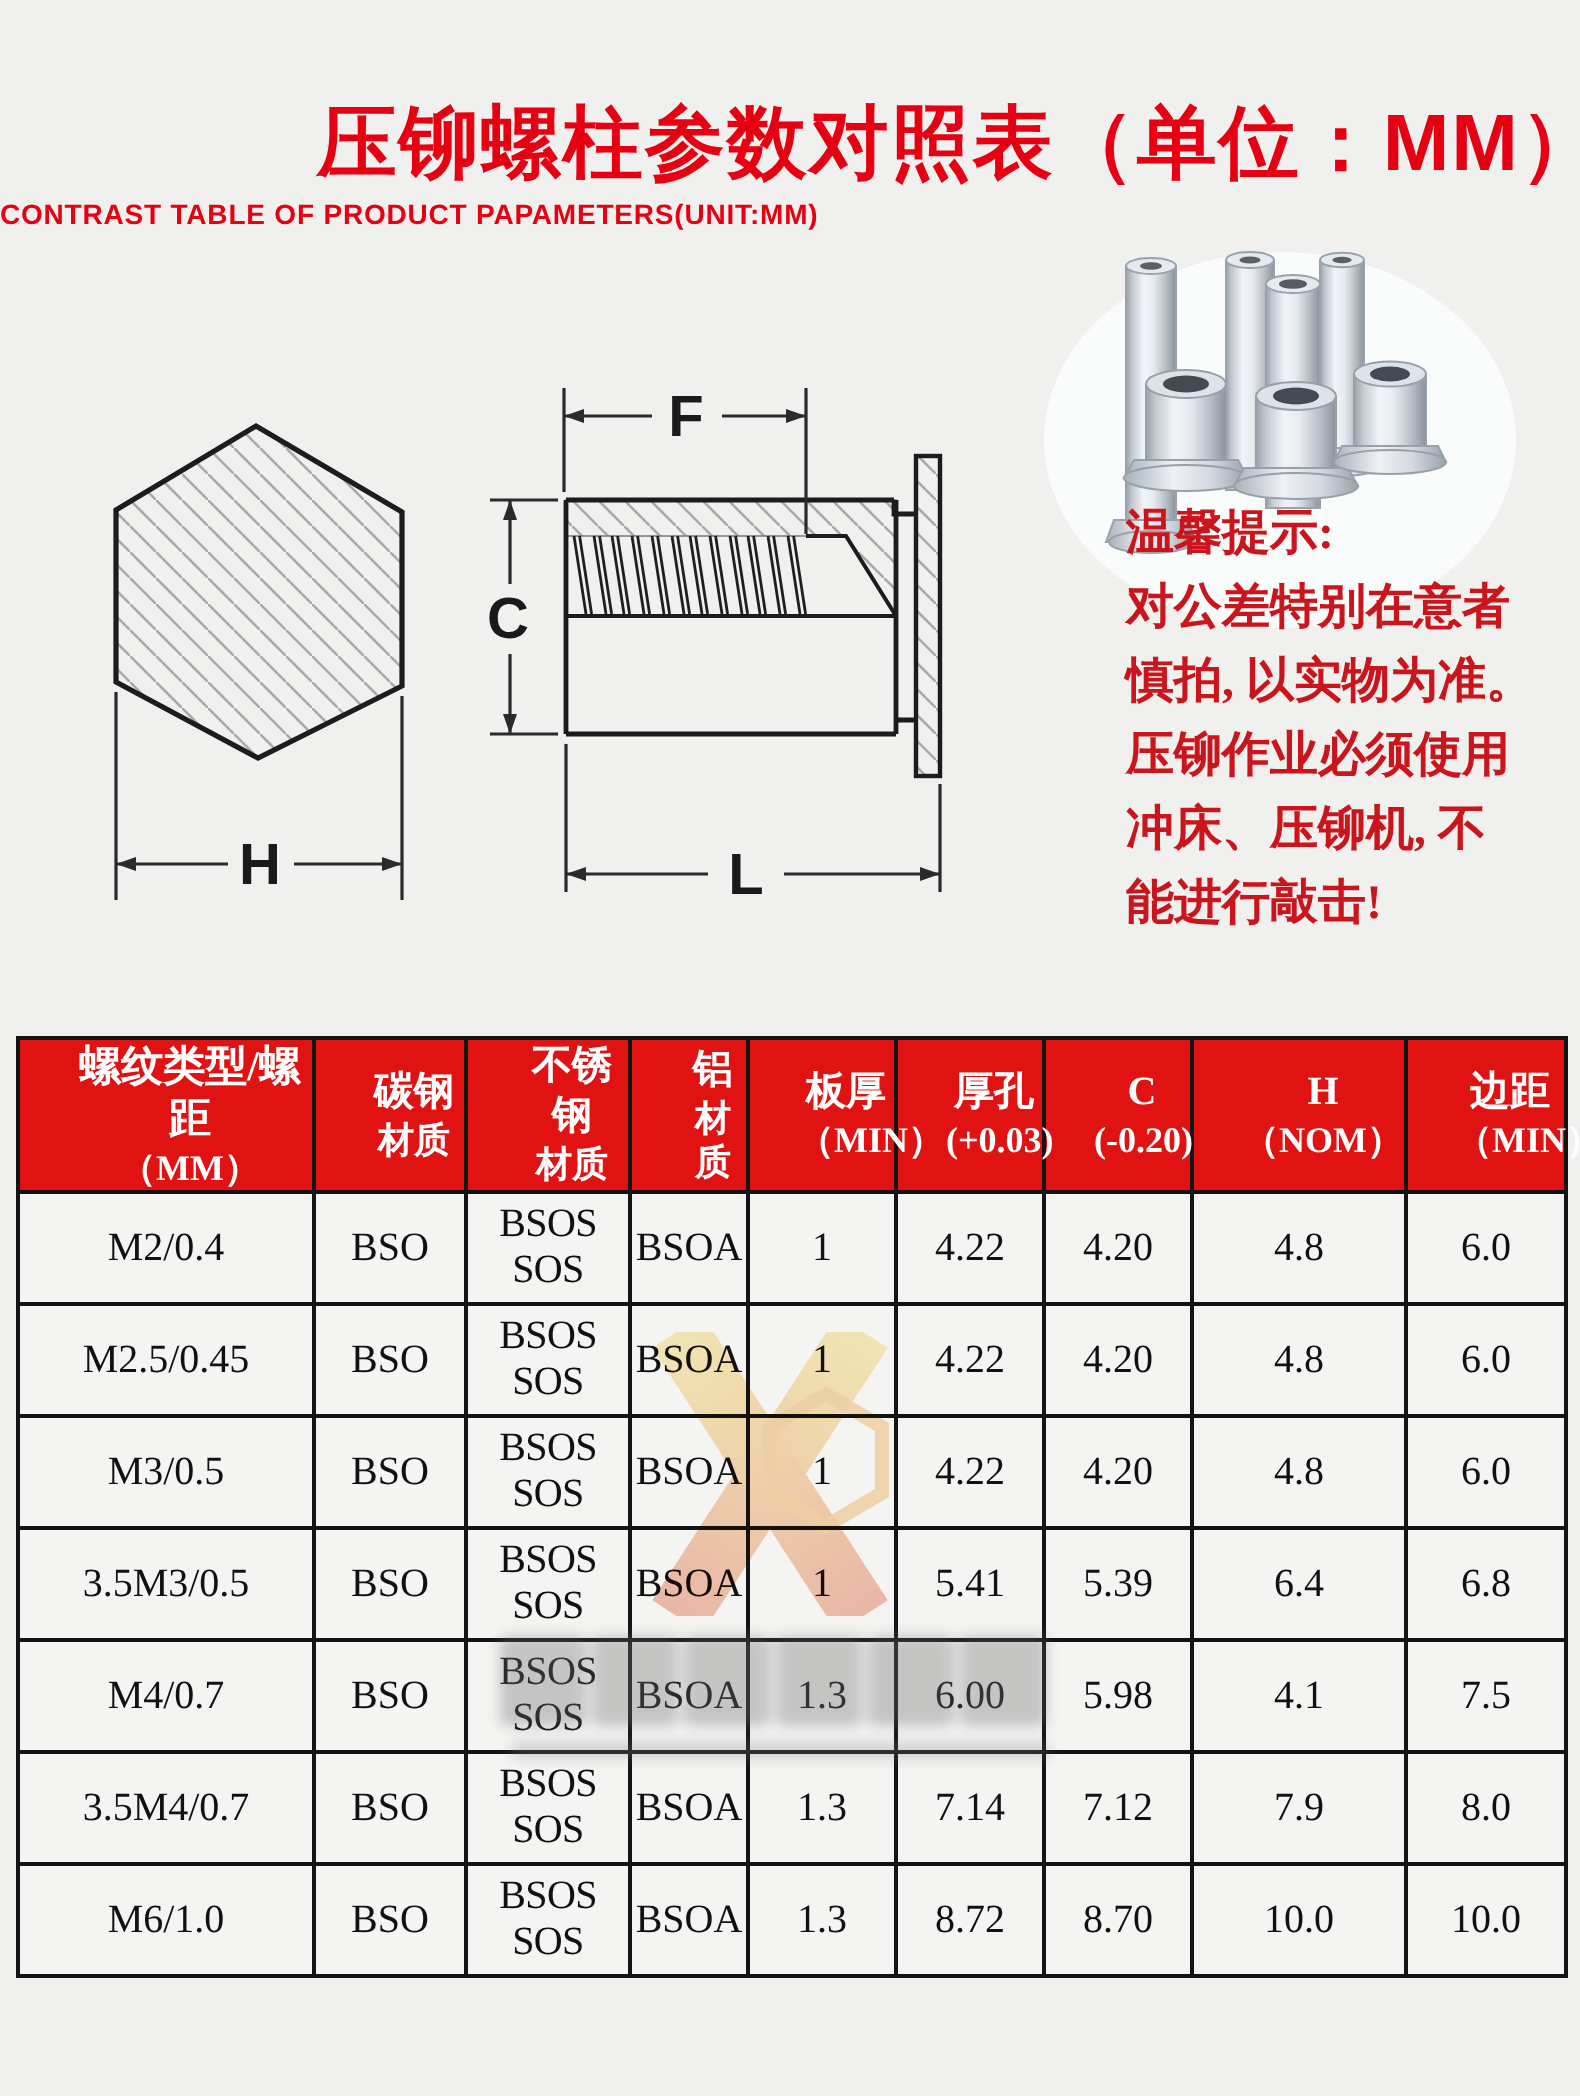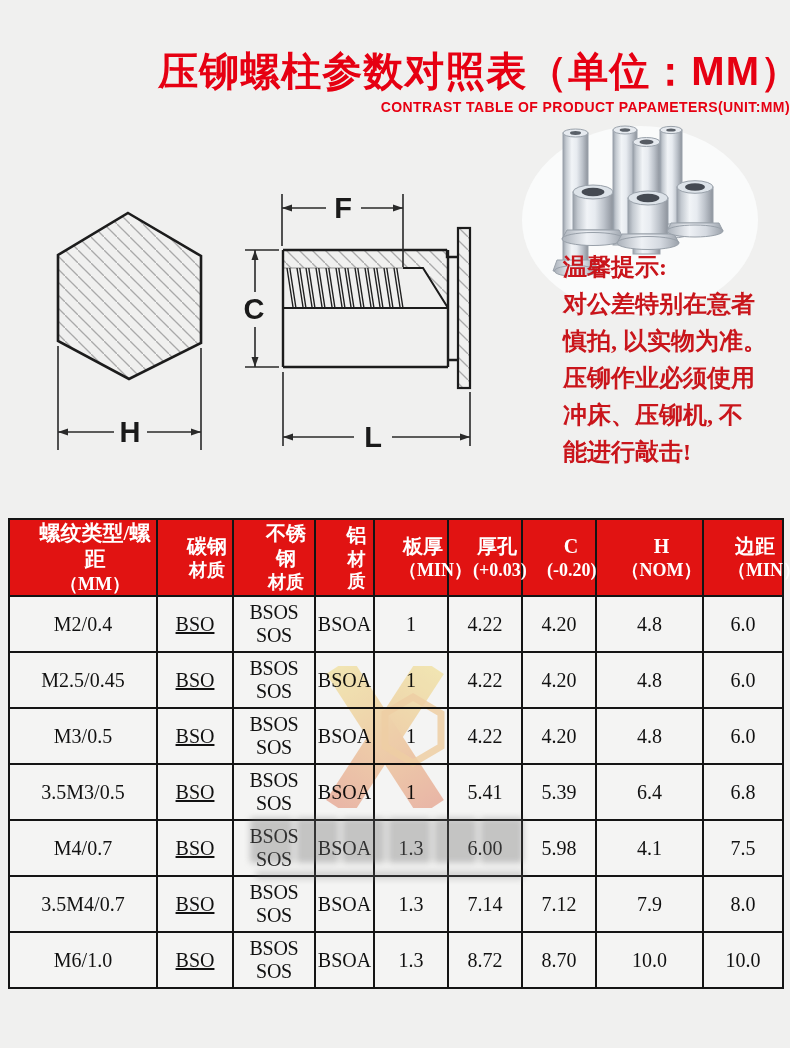--- a/index.html
+++ b/index.html
@@ -1,40 +1,40 @@
 <!DOCTYPE html>
 <html><head>
 <meta charset="utf-8">
 <style>
   html,body{margin:0;padding:0;background:#eceeed;}
   .page{position:relative;width:790px;height:1048px;background:#f0f0ef;overflow:hidden;
         font-family:"Liberation Sans",sans-serif;}
   
   .title{position:absolute;top:44px;left:11px;width:100%;text-align:right;
          font-size:40px;font-weight:900;color:#e60012;letter-spacing:1px;white-space:nowrap;}
-  .subtitle{position:absolute;top:99px;left:0;width:100%;text-align:right;
+  .subtitle{position:absolute;top:99px;left:0;width:100%;text-align:left;
          font-size:14px;font-weight:700;color:#e60012;letter-spacing:.4px;}
   
   .illu{position:absolute;left:0;top:120px;}
   .dimlbl{font-family:"Liberation Sans",sans-serif;font-size:29px;font-weight:600;fill:#1a1a1a;}
   
   .notice{position:absolute;left:563px;top:249px;width:230px;color:#c9151b;
           font-family:"Liberation Serif",serif;font-weight:700;font-size:24px;line-height:37px;}
   
   table.spec{position:absolute;left:8px;top:518px;width:774px;border-collapse:collapse;
              table-layout:fixed;background:#f4f4f3;}
   table.spec th,table.spec td{border:2px solid #141414;text-align:center;vertical-align:middle;padding:0;}
   table.spec thead th{background:#e11312;color:#ffffff;height:72px;
              font-family:"Liberation Serif",serif;font-weight:700;line-height:1.25;padding-left:24px;}
   th .l1{display:block;font-size:20px;}
   th .l2{display:block;font-size:18px;}
   th.h0 .l1{font-size:21px;}
   table.spec tbody td{height:54px;font-family:"Liberation Serif",serif;color:#111;font-size:20px;}
   td.c0{font-size:23px;}
-  td.c1{font-size:19px;text-decoration:underline;}
+  td.c1{font-size:19px;}
   td.c2{font-size:16px;letter-spacing:-.3px;}
   td.c3{font-size:19px;margin-left:40px;}
   
   .wm-logo{position:absolute;left:314px;top:666px;pointer-events:none;mix-blend-mode:multiply;opacity:.5;}
   .wm-text{position:absolute;left:250px;top:818px;width:300px;pointer-events:none;
            filter:blur(3.2px);}
   .wm-text .row{display:flex;gap:3px;}
   .wm-text .ch{width:43px;height:45px;background:#6f6f6f;opacity:.36;border-radius:3px;}
   .wm-text .bar{width:268px;height:8px;background:#7d7d7d;opacity:.3;margin:8px 0 0 6px;border-radius:2px;}
 </style>

